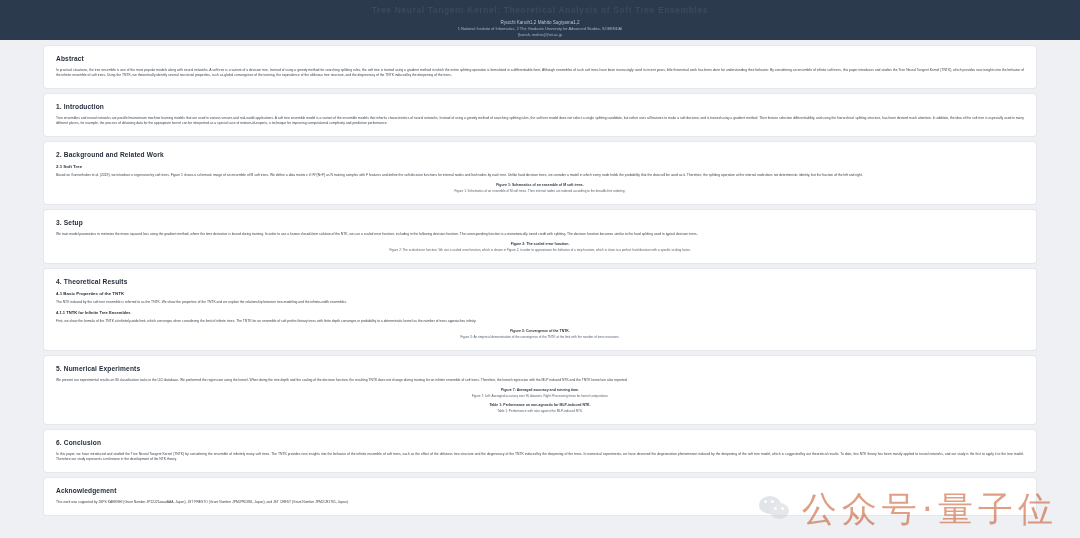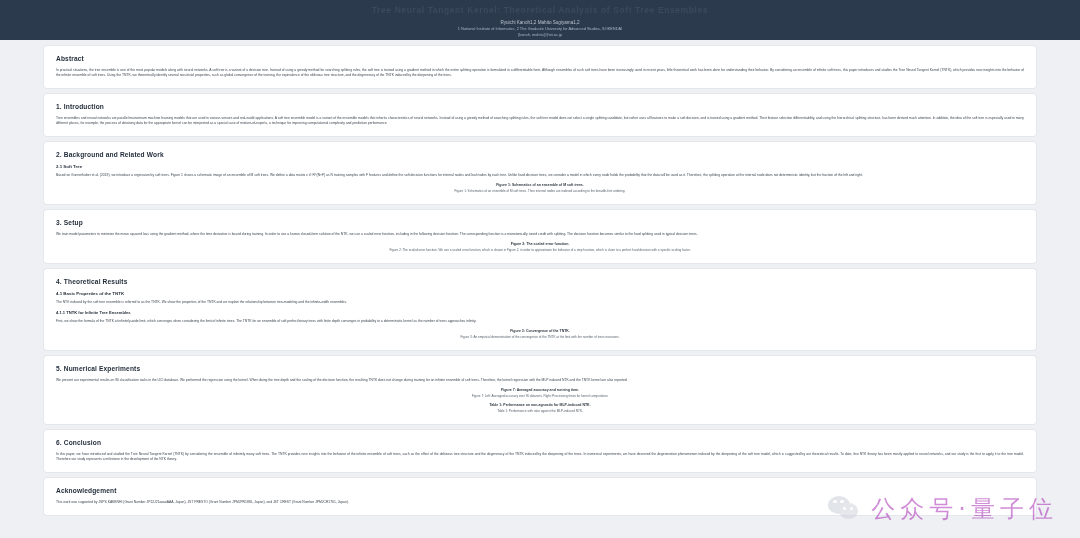--- a/index.html
+++ b/index.html
@@ -87,21 +87,21 @@
     position: absolute; left: 11px; top: 7px;
     width: 19px; height: 16px; border-radius: 50%;
     background: #ccd1d9;
   }
   .wm-dot { position: absolute; border-radius: 50%; background: #ffffff; }
   .wm-d1 { width: 3.4px; height: 3.4px; left: 5px;  top: 4px; }
   .wm-d2 { width: 3.4px; height: 3.4px; left: 12px; top: 4px; }
   .wm-d3 { width: 3px;   height: 3px;   left: 15px; top: 11px; }
   .wm-d4 { width: 3px;   height: 3px;   left: 22px; top: 11px; }
   .wm-text {
-    font-size: 24px; color: #a21caf; letter-spacing: 5px;
+    font-size: 35px; color: #c2410c; letter-spacing: 5px;
     font-family: "DejaVu Sans", sans-serif; line-height: 30px;
   }
 </style>
 </head>
 <body>
 
 <div class="page">
 
   <div class="header">
     <div class="paper-title">Tree Neural Tangent Kernel: Theoretical Analysis of Soft Tree Ensembles</div>

